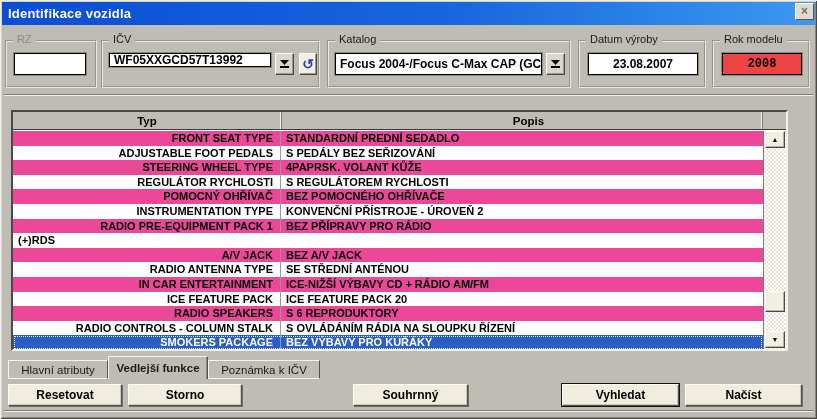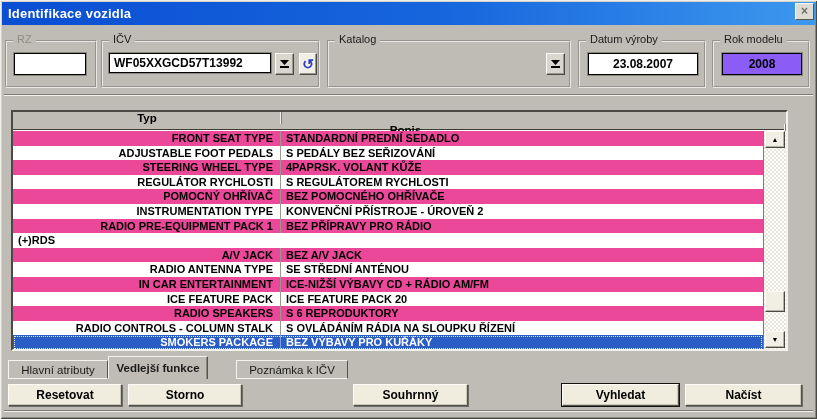--- a/index.html
+++ b/index.html
@@ -36,21 +36,21 @@
     position:absolute; top:-9px; left:6px; background:#bfbcb5; padding:0 4px;
     font-size:11px; font-weight:normal; color:#1a1a18; white-space:nowrap;
   }
   .group.disabled > .glabel { color:#8e8d84; }
   .field {
     position:absolute; background:#fff; font-size:12px; font-weight:bold; color:#000;
     border:1px solid #000; box-shadow: 0 0 0 1px #8a887f, inset 0 0 0 0 #fff;
     display:flex; align-items:center; padding:0 4px; white-space:nowrap; overflow:hidden;
   }
   .field.center { justify-content:center; }
-  .field.readonly { background:#8b5cf6; }
+  .field.readonly { background:#ef4444;font-family:Liberation Mono, monospace; }
 
   .g-rz  { left:5px;  width:92px;  }
   .g-icv { left:101px; width:219px; }
   .g-kat { left:327px; width:244px;text-align:right; }
   .g-dat { left:578px; width:128px; }
   .g-rok { left:712px; width:98px;  }
 
   .smallbtn {
     position:absolute; top:11px; width:19px; height:22px;
     background:#d9d6cd; border:1px solid; border-color:#fbfaf6 #4a4944 #4a4944 #fbfaf6;
@@ -66,21 +66,21 @@
   .sep-top { top:94px; }
   .sep-bottom { top:410px; }
 
   
   .grid {
     position:absolute; left:11px; top:110px; width:777px; height:241px;
     background:#fff;
     border:2px solid; border-color:#4a4944 #f2f1ec #f2f1ec #4a4944;
   }
   .grid-header { display:flex; height:18px; background:#bfbcb5;
-    border-bottom:1px solid #3c3b36; font-size:11.5px; font-weight:bold;flex-direction:column; }
+    border-bottom:1px solid #3c3b36; font-size:11.5px; font-weight:bold; }
   .hcell { display:flex; align-items:center; justify-content:center;
     border-right:1px solid #7c7a72; box-shadow: inset -1px 0 0 #f2f1ec; }
   .hcell.h-typ { width:269px; }
   .hcell.h-popis { flex:1;margin-left:13px; }
   .hcell.h-stub { width:23px; border-right:none; box-shadow:none; }
 
   .grid-rows { position:absolute; left:0; top:19px; right:23px; bottom:0; overflow:hidden; }
   .trow { display:flex; height:14.6px; font-size:11px; font-weight:bold; line-height:14.6px; color:#000; background:#fff; }
   .trow.alt { background:#ec4899; }
   .trow .ctyp  { width:268px; text-align:right; padding-right:7px;
@@ -115,21 +115,21 @@
     height:19px; background:#bfbcb5; font-size:11.5px; color:#1a1a18;
     border:1px solid; border-color:#f4f3ee #55534c #f4f3ee #f4f3ee;
     border-bottom:1px solid #f4f3ee;
     display:flex; align-items:center; justify-content:center;
     padding:0 10px; white-space:nowrap;
   }
   .tab.active {
     height:23px; font-weight:bold; border-bottom:none;
     box-shadow: inset -1px 0 0 #8a887f;
   }
-  .tab.t0 { width:100px; } .tab.t1 { width:100px; } .tab.t2 { width:112px;margin-left:28px; }
+  .tab.t0 { width:100px; } .tab.t1 { width:100px; } .tab.t2 { width:112px; }
 
   
   .btn {
     position:absolute; top:384px; height:22px;
     background:#f0edde; font-size:12px; font-weight:bold; color:#000;
     border:1px solid; border-color:#fdfcf7 #55534c #55534c #fdfcf7;
     box-shadow: 1px 1px 0 rgba(40,40,36,.55), inset -1px -1px 0 #c9c6b7;
     display:flex; align-items:center; justify-content:center; cursor:default;
   }
   .btn.default { outline:1px solid #14140f; }
@@ -151,34 +151,35 @@
     <span>×</span>
   </div>
 
   <div class="group disabled g-rz">
     <span class="glabel">RZ</span>
     <div class="field" style="left:7px; top:11px; width:72px; height:22px;"></div>
   </div>
 
   <div class="group g-icv">
     <span class="glabel">IČV</span>
-    <div class="field" style="left:6px; top:11px; width:162px; height:20px;">WF05XXGCD57T13992</div>
+    <div class="field" style="left:6px; top:11px; width:162px; height:14px;">WF05XXGCD57T13992</div>
     <div class="smallbtn" style="left:172px;">
       <svg width="11" height="10" viewBox="0 0 11 10">
           <polygon points="1,1 10,1 5.5,6" fill="#000"></polygon>
           <rect x="1" y="7" width="9" height="2" fill="#000"></rect>
         </svg>
     </div>
     <div class="smallbtn lightface" style="left:196px; width:18px;">
       <span class="refresh-glyph">↺</span>
     </div>
   </div>
 
   <div class="group g-kat">
     <span class="glabel">Katalog</span>
+    <div class="field" style="left:6px; top:11px; width:207px; height:22px;">Focus 2004-/Focus C-Max CAP (GC</div>
     <div class="smallbtn" style="left:217px;">
       <svg width="11" height="10" viewBox="0 0 11 10">
           <polygon points="1,1 10,1 5.5,6" fill="#000"></polygon>
           <rect x="1" y="7" width="9" height="2" fill="#000"></rect>
         </svg>
     </div>
   </div>
 
   <div class="group g-dat">
     <span class="glabel">Datum výroby</span>

